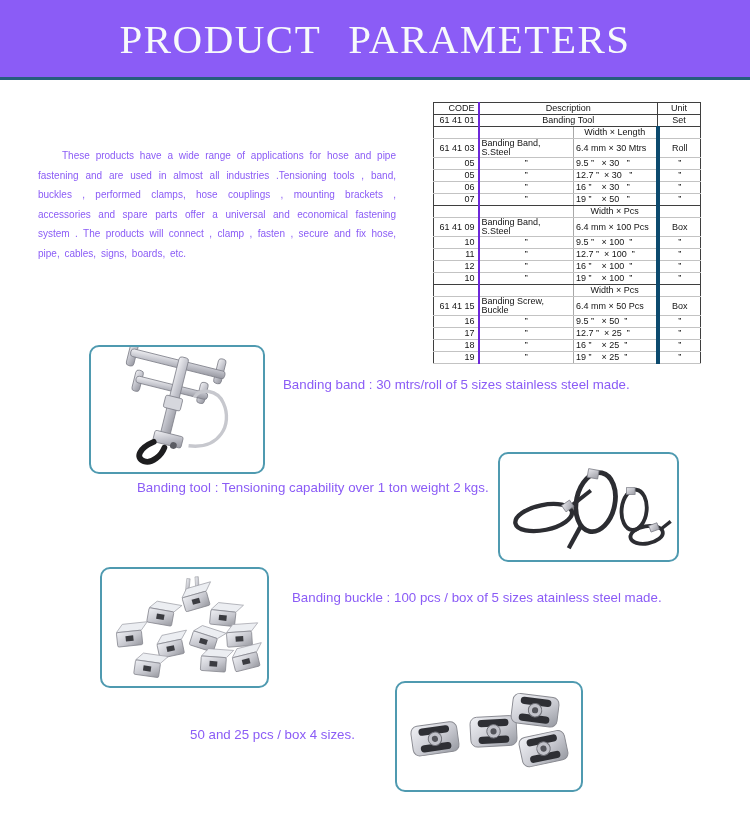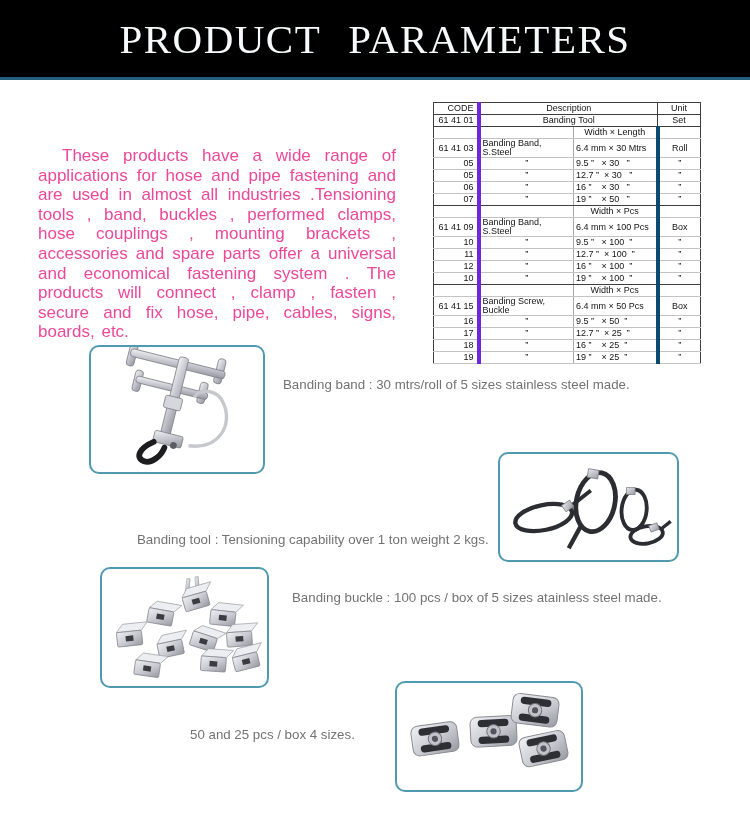--- a/index.html
+++ b/index.html
@@ -1,57 +1,57 @@
 <!DOCTYPE html>
 <html><head>
 <meta charset="utf-8">
 <style>
   html,body{margin:0;padding:0;background:#fff;}
   .page{position:relative;width:750px;height:822px;background:#ffffff;overflow:hidden;
         font-family:"Liberation Sans",sans-serif;}
 
   
-  .banner{position:absolute;left:0;top:0;width:750px;height:77px;background:#000000;
+  .banner{position:absolute;left:0;top:0;width:750px;height:77px;background:#8b5cf6;
           border-bottom:3px solid #265e7e;display:flex;align-items:center;justify-content:center;}
   .banner-title{margin:0;color:#f7fafb;font-family:"Liberation Serif",serif;font-size:41px;
           font-weight:500;letter-spacing:1.5px;word-spacing:16px;}
 
   
-  .intro{position:absolute;left:38px;top:146px;width:358px;color:#ec4899;
-         font-size:17px;line-height:19.6px;text-align:justify;word-spacing:2px;}
+  .intro{position:absolute;left:38px;top:146px;width:358px;color:#8b5cf6;
+         font-size:10px;line-height:19.6px;text-align:justify;word-spacing:2px;}
   .intro p{margin:0;text-indent:24px;}
 
   
   .spec-table{position:absolute;left:433px;top:102px;border-collapse:collapse;table-layout:fixed;
               font-size:9px;color:#141414;border:1.5px solid #3f3f3f;background:#fff;}
   .spec-table td,.spec-table th{height:11px;padding:0 2px;line-height:9px;font-weight:normal;
               border-bottom:1px solid #c3c3c3;overflow:hidden;}
-  .spec-table .c{border-right:4px solid #6d28d9;text-align:right;padding-right:3px;}
+  .spec-table .c{border-right:2px solid #6d28d9;text-align:right;padding-right:3px;}
   .spec-table .n{border-right:1px solid #a9a9a9;text-align:left;}
   .spec-table .n.full{border-right:1px solid #3f3f3f;text-align:center;}
   .spec-table .s{border-right:4px solid #0c4a6e;text-align:left;white-space:pre;}
   .spec-table .u{text-align:center;}
   .spec-table th{text-align:center;}
   .spec-table .sub{text-align:center;}
   .spec-table .ditto{text-align:center;}
   .spec-table tr.hrow td,.spec-table tr.hrow th,
   .spec-table tr.secend td{border-bottom:1.2px solid #3f3f3f;}
 
   
   .pic{position:absolute;background:#fff;border:2px solid #4f9ab0;border-radius:10px;overflow:hidden;}
   .pic svg{display:block;}
   .pic-tool{left:89px;top:345px;width:172px;height:125px;}
   .pic-bands{left:498px;top:452px;width:177px;height:106px;}
   .pic-buckles{left:100px;top:567px;width:165px;height:117px;}
   .pic-screws{left:395px;top:681px;width:184px;height:107px;}
 
   
-  .cap{position:absolute;color:#737373;font-size:13.3px;white-space:nowrap;}
+  .cap{position:absolute;color:#8b5cf6;font-size:13.3px;white-space:nowrap;}
   .cap-band{left:283px;top:377px;}
-  .cap-tool{left:137px;top:532px;text-align:right;}
+  .cap-tool{left:137px;top:480px;text-align:right;}
   .cap-buckle{left:292px;top:590px;}
   .cap-box{left:190px;top:727px;}
 </style>
 </head>
 <body>
 
 <div class="page">
 
   <div class="banner">
     <h1 class="banner-title">PRODUCT PARAMETERS</h1>

